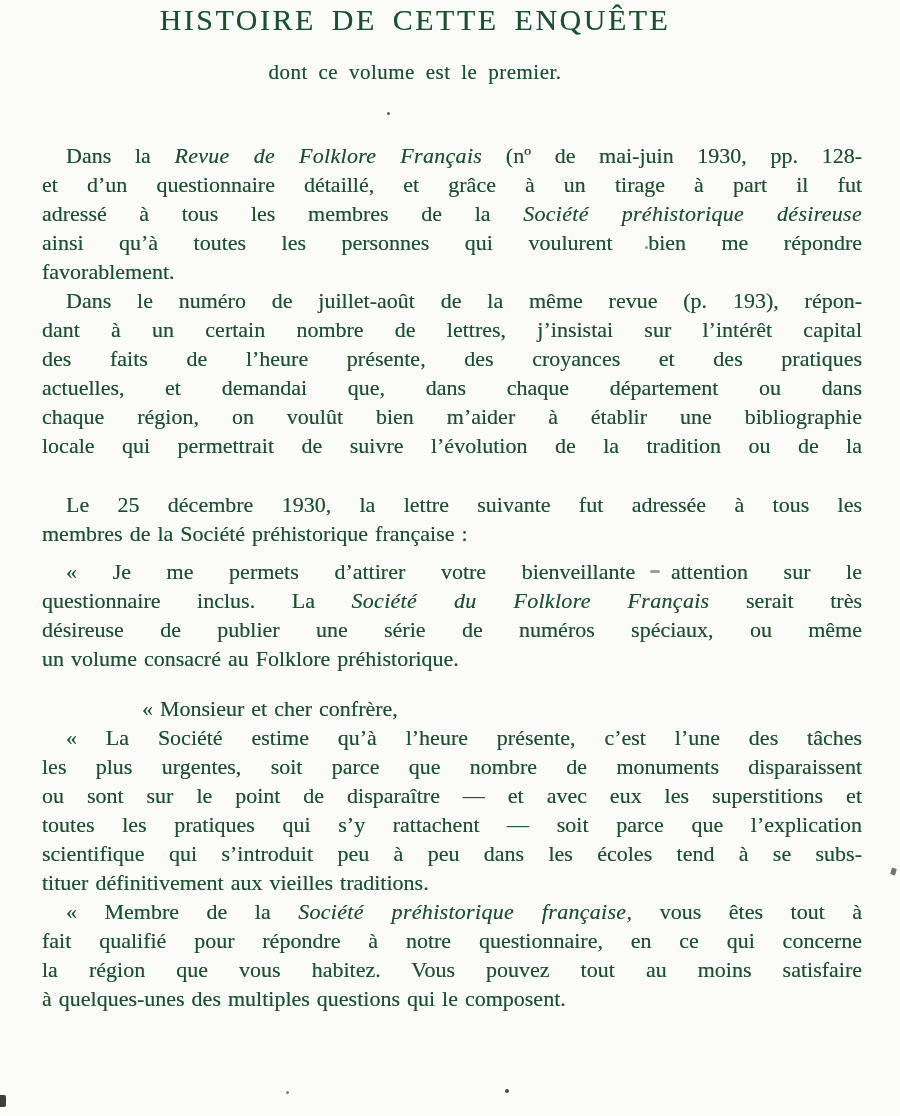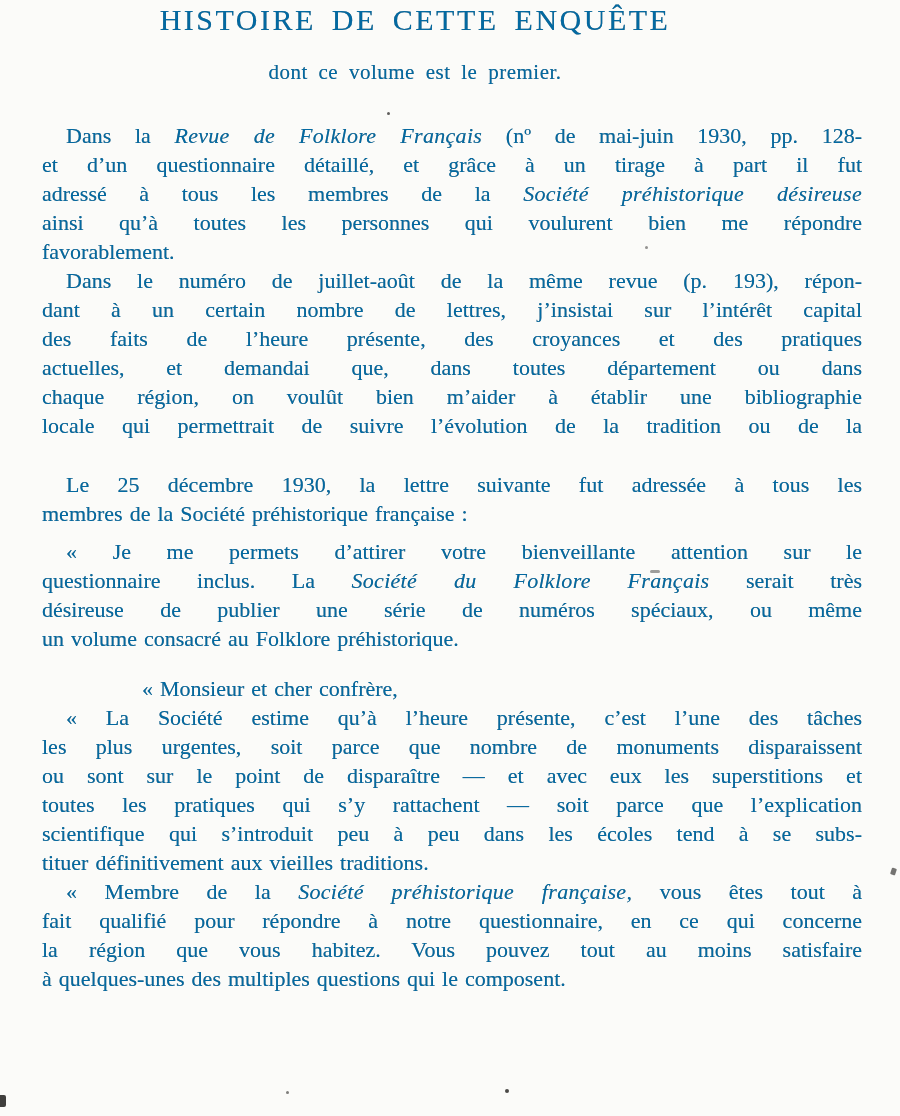--- a/index.html
+++ b/index.html
@@ -5,21 +5,21 @@
   html, body { margin: 0; padding: 0; }
   body { background: #ffffff; }
 
   .page {
     position: relative;
     width: 900px;
     height: 1116px;
     background: #fbfbf9;
     overflow: hidden;
     font-family: "Liberation Serif", "DejaVu Serif", serif;
-    color: #0369a1;
+    color: #14532d;
     text-shadow: 0 0 0.5px rgba(25,25,25,0.45);
   }
 
   .heading { transform: translateX(-35px); }
 
   .title {
     margin: 0;
     padding-top: 3px;
     font-size: 30px;
     font-weight: normal;
@@ -46,21 +46,21 @@
     margin: 0;
   }
 
   .para .line {
     text-align: justify;
     text-align-last: justify;
   }
   .para .line.last { text-align-last: left; }
   .para .line:first-child { text-indent: 24px; }
 
-  .p1 { margin-top: 36px; }
+  .p1 { margin-top: 56px; }
   .gap-lg { margin-top: 30px; }
   .gap-md { margin-top: 21px; }
   .gap-xs { margin-top: 9px; }
 
   .salutation .line:first-child { text-indent: 100px; }
 
   em { font-style: italic; letter-spacing: 0.3px; }
 
   
   .speck {
@@ -90,21 +90,21 @@
         <div class="line">Dans la <em>Revue de Folklore Français</em> (nº de mai-juin 1930, pp. 128-</div>
         <div class="line">et d’un questionnaire détaillé, et grâce à un tirage à part il fut</div>
         <div class="line">adressé à tous les membres de la <em>Société préhistorique désireuse</em></div>
         <div class="line">ainsi qu’à toutes les personnes qui voulurent bien me répondre</div>
         <div class="line last">favorablement.</div>
       </div>
     <div class="para">
         <div class="line">Dans le numéro de juillet-août de la même revue (p. 193), répon-</div>
         <div class="line">dant à un certain nombre de lettres, j’insistai sur l’intérêt capital</div>
         <div class="line">des faits de l’heure présente, des croyances et des pratiques</div>
-        <div class="line">actuelles, et demandai que, dans toutes département ou dans</div>
+        <div class="line">actuelles, et demandai que, dans chaque département ou dans</div>
         <div class="line">chaque région, on voulût bien m’aider à établir une bibliographie</div>
         <div class="line">locale qui permettrait de suivre l’évolution de la tradition ou de la</div>
       </div>
     <div class="para gap-lg">
         <div class="line">Le 25 décembre 1930, la lettre suivante fut adressée à tous les</div>
         <div class="line last">membres de la Société préhistorique française :</div>
       </div>
     <div class="para gap-xs">
         <div class="line">« Je me permets d’attirer votre bienveillante attention sur le</div>
         <div class="line">questionnaire inclus. La <em>Société du Folklore Français</em> serait très</div>

